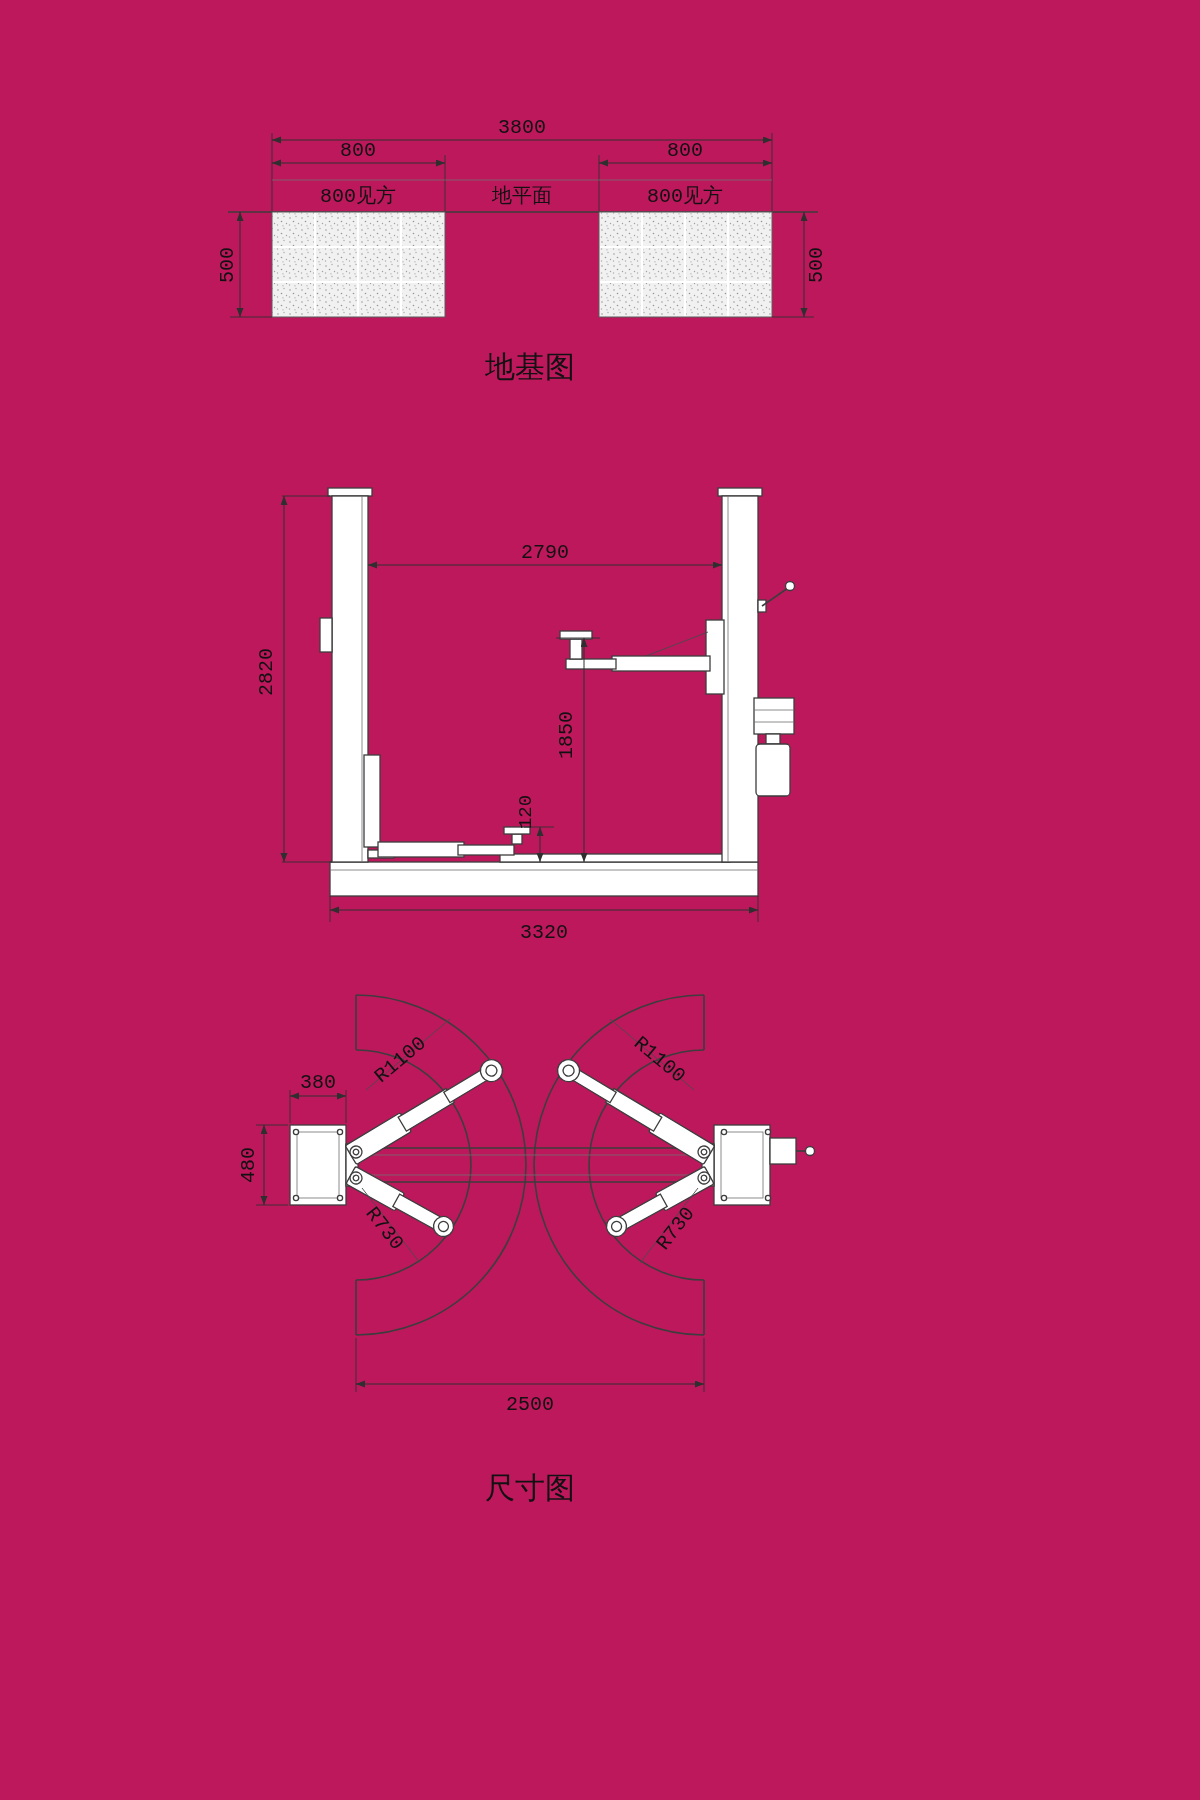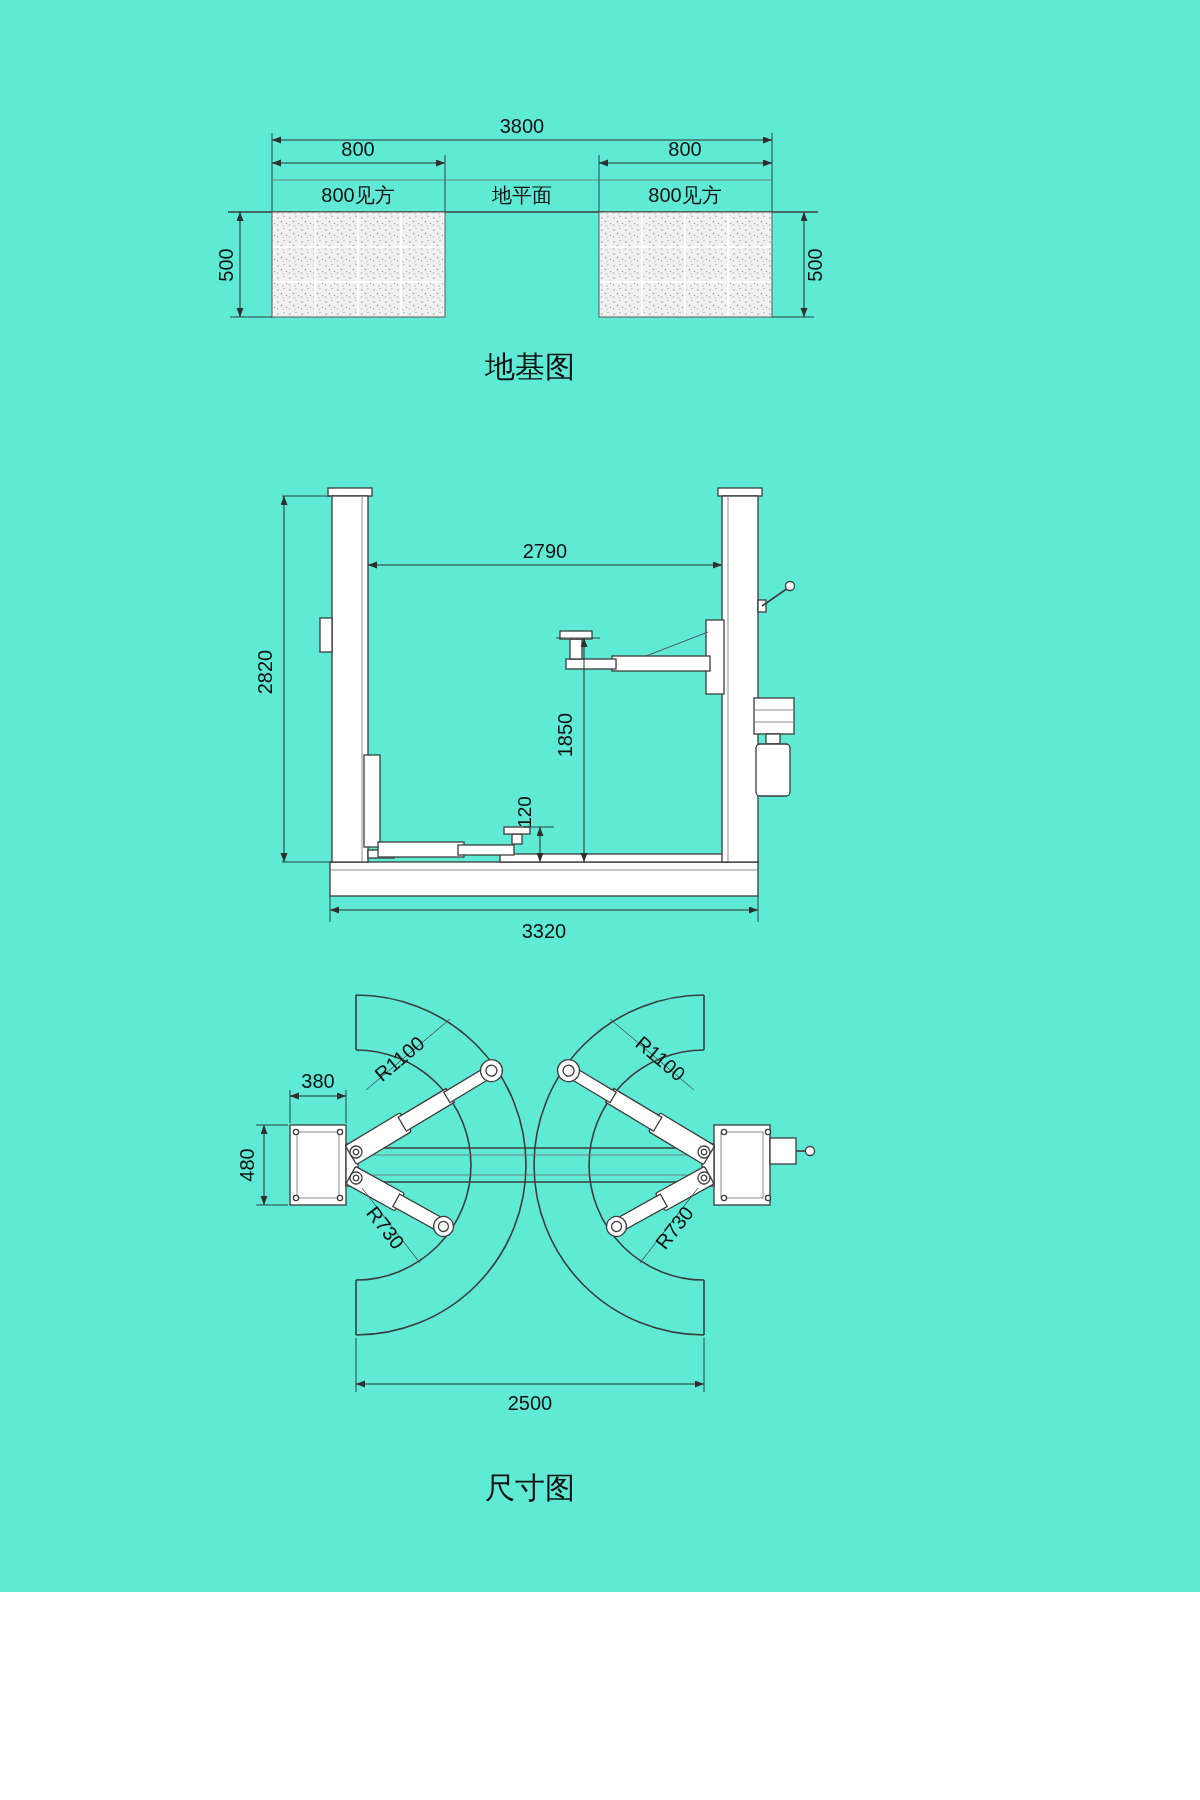--- a/index.html
+++ b/index.html
@@ -1,18 +1,18 @@
 <!DOCTYPE html>
 <html><head>
 <meta charset="utf-8">
 <style>
   html,body { margin:0; padding:0; background:#fff; }
   #sheet {
-    position:relative; width:1200px; height:1592px; background:#5eead4;
-    font-family:Liberation Sans, sans-serif; overflow:hidden;
+    position:relative; width:1200px; height:1800px; background:#be185d;
+    font-family:Liberation Mono, monospace; overflow:hidden;
   }
   svg { position:absolute; left:0; display:block; }
   #svg-foundation { top:95px; }
   #svg-elevation  { top:460px; }
   #svg-plan       { top:960px; }
 
   .obj   { fill:none; stroke:#3d3d3d; stroke-width:1.6; }
   .obj2  { fill:#ffffff; stroke:#3d3d3d; stroke-width:1.3; }
   .thin  { fill:none; stroke:#6f6f6f; stroke-width:0.8; }
   .lite  { fill:none; stroke:#ffffff; stroke-width:2; }

